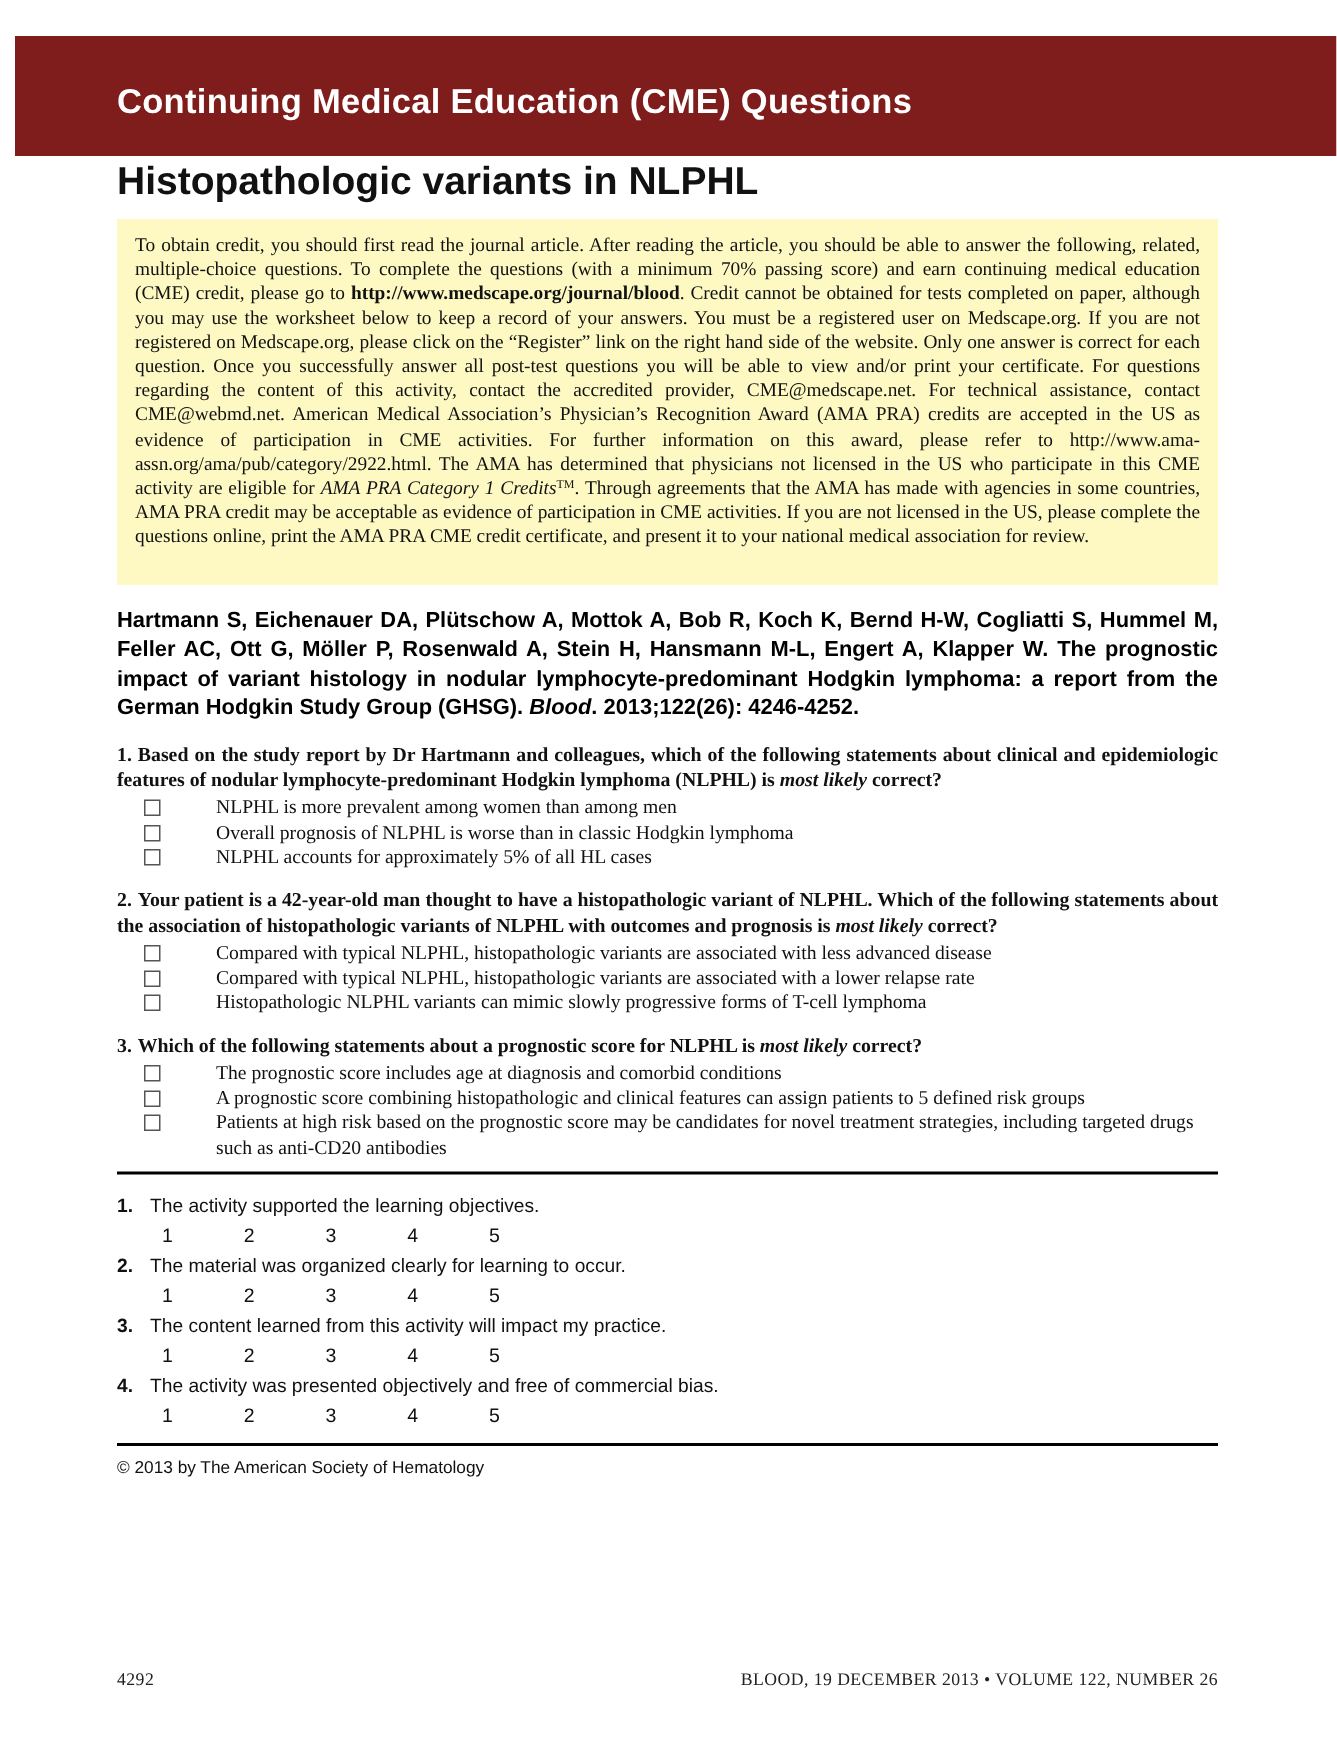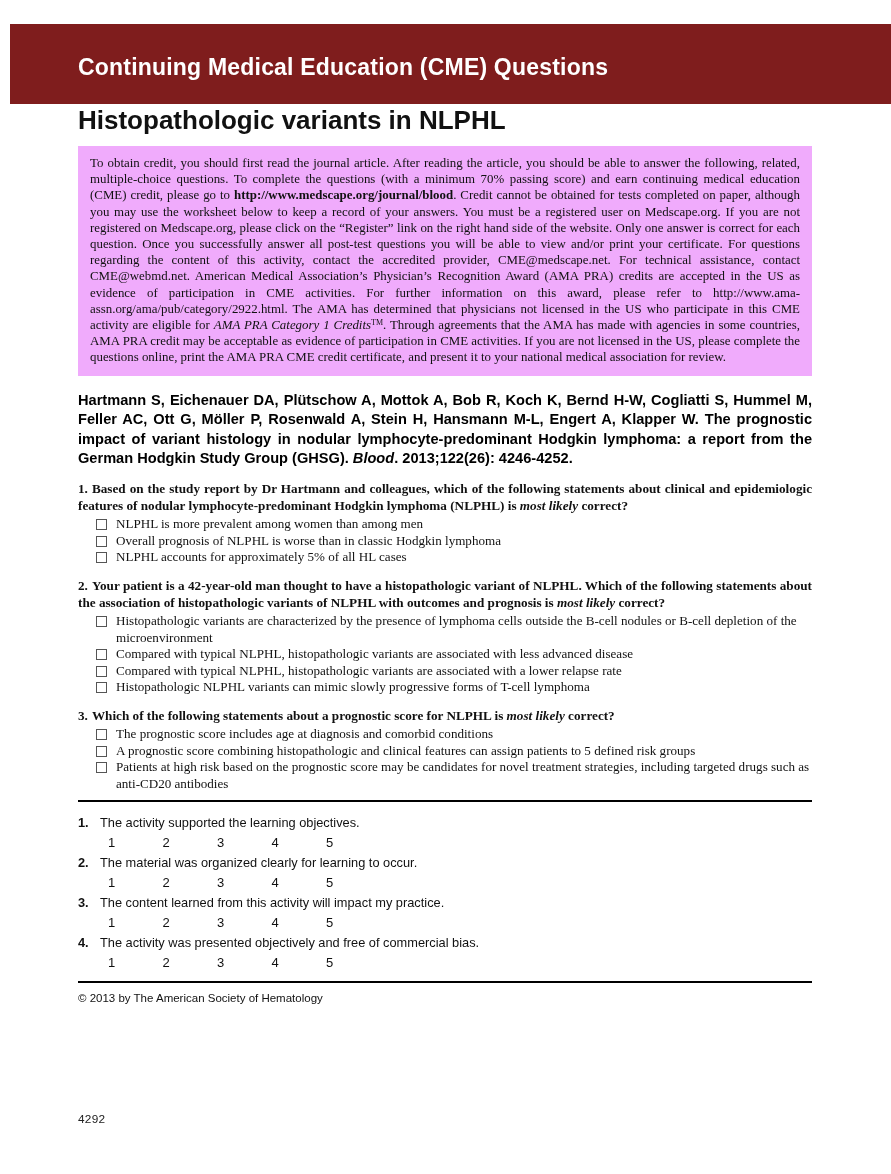--- a/index.html
+++ b/index.html
@@ -34,22 +34,22 @@
   }
   .article-title {
     margin: 27px 0 0 0;
     font-family: Liberation Sans, sans-serif;
     font-weight: bold;
     font-size: 26px;
     line-height: 26px;
   }
   .instructions {
     margin: 13px 0 0 0;
-    background: #f0abfc;
-    padding: 9px 12px 10px 12px;
+    background: #fef9c3;
+    padding: 9px 12px 24px 12px;
     font-size: 12.9px;
     line-height: 16.2px;
     text-align: justify;
   }
   .instructions .b { font-weight: bold; }
   .instructions .i { font-style: italic; }
   .tm { font-size: 8px; vertical-align: 4px; line-height: 0; }
   .citation {
     margin: 15px 0 0 0;
     font-family: "Liberation Sans", sans-serif;
@@ -69,20 +69,21 @@
     text-align: justify;
   }
   .q-stem .q-num { margin-right: 4px; }
   .q-stem i { font-style: italic; }
   .options { margin-top: 2px; }
   .option {
     display: flex;
     padding-left: 18px;
     font-size: 13.1px;
     line-height: 16.5px;
+    gap: 28px;
   }
   .cb {
     flex: 0 0 auto;
     width: 9px; height: 9px;
     border: 1px solid #555;
     margin: 3px 9px 0 0;
     background: #fff;
   }
   .option-text { flex: 1 1 auto; }
   .rule {
@@ -121,21 +122,21 @@
     font-family: "Liberation Sans", sans-serif;
     font-size: 11.5px;
     line-height: 14px;
   }
   .page-footer {
     position: absolute;
     left: 78px; top: 1112px;
     width: 734px;
     display: flex;
     justify-content: space-between;
-    font-family: Liberation Sans, sans-serif;
+    font-family: Liberation Serif, serif;
     font-size: 11.8px;
     letter-spacing: 0.3px;
     color: #222;
     text-align: center;
   }
 </style>
 </head>
 <body>
 
 <div class="banner">
@@ -166,24 +167,20 @@
         <span class="option-text">NLPHL accounts for approximately 5% of all HL cases</span>
       </div>
     </div>
   </div>
 
   <div class="question">
     <p class="q-stem"><span class="q-num">2.</span><span>Your patient is a 42-year-old man thought to have a histopathologic variant of NLPHL. Which of the following statements about the association of histopathologic variants of NLPHL with outcomes and prognosis is </span><i>most likely</i><span> correct?</span></p>
     <div class="options">
       <div class="option">
         <span class="cb"></span>
-        <span class="option-text">Histopathologic variants are characterized by the presence of lymphoma cells outside the B-cell nodules or B-cell depletion of the microenvironment</span>
-      </div>
-      <div class="option">
-        <span class="cb"></span>
         <span class="option-text">Compared with typical NLPHL, histopathologic variants are associated with less advanced disease</span>
       </div>
       <div class="option">
         <span class="cb"></span>
         <span class="option-text">Compared with typical NLPHL, histopathologic variants are associated with a lower relapse rate</span>
       </div>
       <div class="option">
         <span class="cb"></span>
         <span class="option-text">Histopathologic NLPHL variants can mimic slowly progressive forms of T-cell lymphoma</span>
       </div>
@@ -260,13 +257,14 @@
   </div>
 
   <hr class="rule rule-2">
 
   <p class="copyright">© 2013 by The American Society of Hematology</p>
 
 </div>
 
 <div class="page-footer">
   <span>4292</span>
+  <span>BLOOD, 19 DECEMBER 2013 • VOLUME 122, NUMBER 26</span>
 </div>
 
 </body></html>

